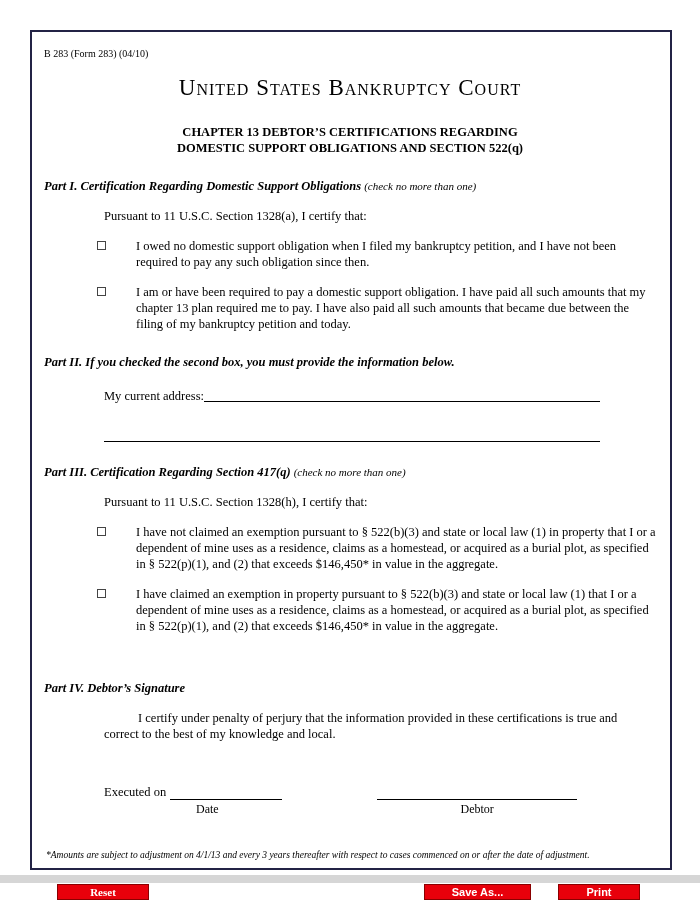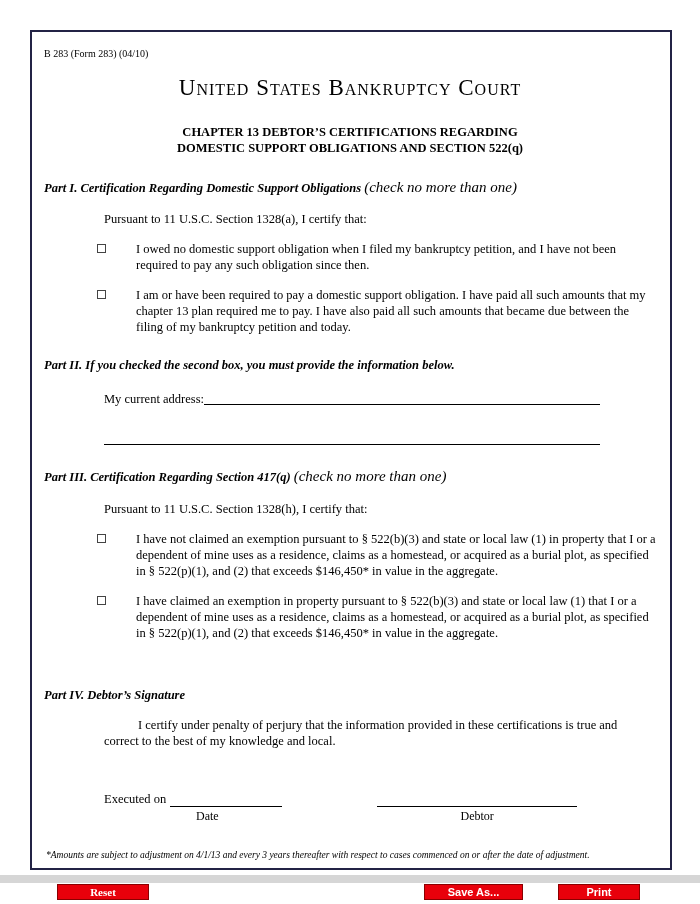--- a/index.html
+++ b/index.html
@@ -51,21 +51,21 @@
   .form-heading {
     text-align: center;
     font-weight: bold;
     margin-top: 22px;
   }
   .part-title {
     font-weight: bold;
     font-style: italic;
     margin-top: 22px;
   }
-  .part-note { font-size: 15px; font-weight: normal; font-style: italic; }
+  .part-note { font-size: 11px; font-weight: normal; font-style: italic; }
   .intro { margin: 14px 0 0 60px; }
   .option { display: flex; margin: 14px 0 0 53px; }
   .checkbox {
     flex: none;
     width: 9px; height: 9px;
     border: 1px solid #444;
     margin-top: 3px;
     background: #fff;
     cursor: pointer;
   }
@@ -114,21 +114,21 @@
     border: 1px solid #8a0000;
     color: #fff;
     font-family: "Liberation Sans", sans-serif;
     font-weight: bold;
     font-size: 11px;
     text-align: center;
     line-height: 14px;
     cursor: pointer;
   }
   .btn-reset { left: 57px; width: 92px; font-family: Liberation Serif, serif; }
-  .btn-saveas { left: 424px; width: 99px; }
+  .btn-saveas { left: 424px; width: 107px; }
   .btn-print { left: 558px; width: 82px; }
 </style>
 </head>
 <body>
 
 <div class="page">
 
   <div class="form-number">B 283 (Form 283) (04/10)</div>
 
   <div class="court-title">United States Bankruptcy Court</div>

